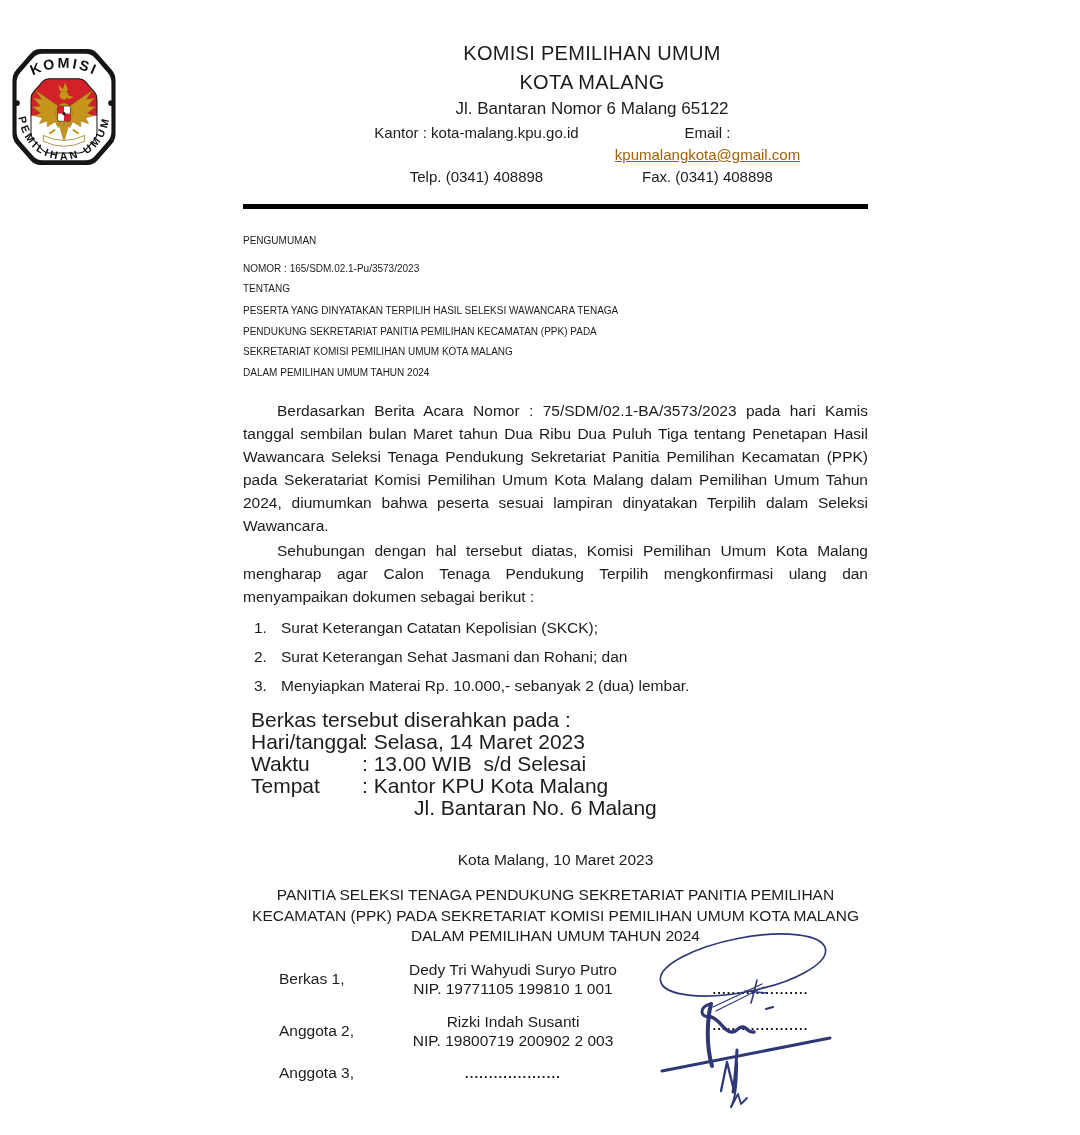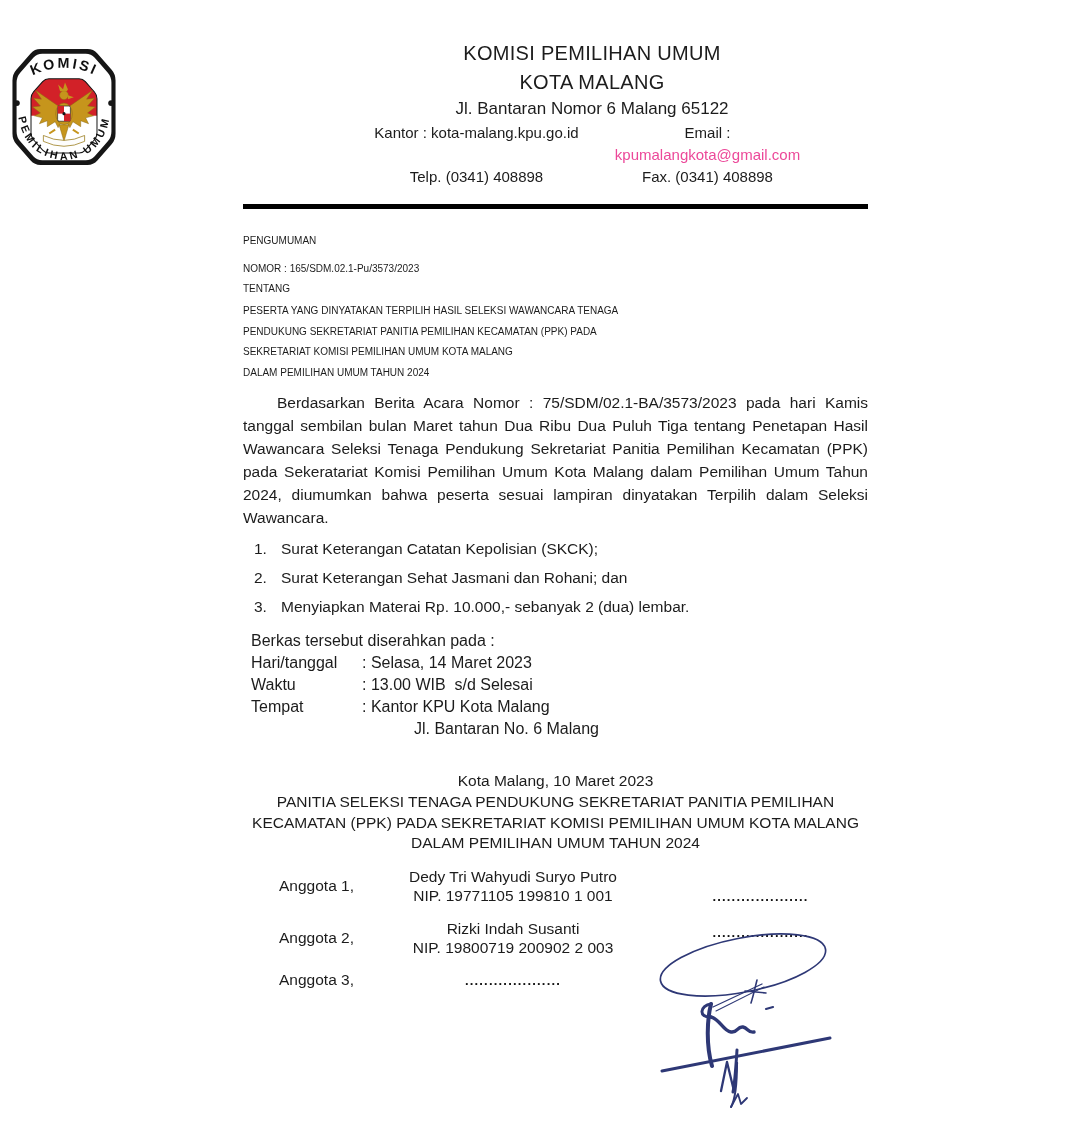--- a/index.html
+++ b/index.html
@@ -10,48 +10,48 @@
   .content { position:absolute; left:243px; top:0; width:625px; }
 
   
   .logo-wrap { position:absolute; left:10px; top:44px; width:108px; height:126px; }
   .header-text { margin-left:118px; width:462px; padding-top:38px; text-align:center; }
   .h-org1 { font-size:20px; line-height:30px; letter-spacing:0.3px; }
   .h-org2 { font-size:20px; line-height:28px; letter-spacing:0.3px; }
   .h-addr { font-size:17px; line-height:26px; }
   .contact-grid { display:grid; grid-template-columns:1fr 1fr; font-size:15px; line-height:22px; }
   .contact-grid > div { text-align:center; }
-  .email-link { color:#ec4899; cursor:pointer; }
+  .email-link { color:#a16207; text-decoration:underline; cursor:pointer; }
 
   .rule { margin-top:16px; width:625px; height:5px; background:#000; }
 
   
   .center-block { text-align:left; font-size:10px; }
   .t-peng    { margin-top:22px; line-height:20px; }
   .t-nomor   { margin-top:8px;  line-height:20px; }
   .t-tentang {  line-height:20px; }
   .t-subject { margin-top:2px;  line-height:20.5px; }
 
   
-  .para { margin-top:8px; font-size:15.5px; line-height:23px; text-align:justify; text-indent:34px; }
+  .para { margin-top:16px; font-size:15.5px; line-height:23px; text-align:justify; text-indent:34px; }
   .para.second { margin-top:2px; }
   .req-list { margin-top:8px; }
   .req-item { display:flex; font-size:15.5px; line-height:23px; margin-bottom:6px; padding-left:11px; }
   .req-num { width:27px; flex:0 0 27px; }
 
-  .submission { margin-top:12px; font-size:16px; }
+  .submission { margin-top:12px; font-size:21px; }
   .sub-intro { line-height:22px; padding-left:8px; }
   .sub-row { display:flex; line-height:22px; padding-left:8px; }
   .sub-label { width:111px; flex:0 0 111px; }
   .sub-val { white-space:pre-wrap; }
   .sub-row.cont .sub-val { padding-left:52px; }
 
   .place-date { margin-top:30px; text-align:center; font-size:15.5px; line-height:22px; }
 
-  .committee { margin-top:0; text-align:center; font-size:15.5px; line-height:20.5px; }
+  .committee { margin-top:14px; text-align:center; font-size:15.5px; line-height:20.5px; }
 
   
   .sig-block { margin-top:13px; }
   .sig-row { display:grid; grid-template-columns:130px 280px 1fr; margin-bottom:14px; }
   .sig-role { padding-left:36px; font-size:15.5px; align-self:center; }
   .sig-id { text-align:center; font-size:15.5px; line-height:19px; }
   .sig-dots-cell { text-align:center; align-self:end; }
   .dots { font-size:13px; font-weight:bold; letter-spacing:1.2px; color:#111; display:inline-block; }
   .sig-row:nth-child(2) .dots { transform:translateY(-16px); }
 
@@ -128,20 +128,21 @@
       <div class="t-tentang">TENTANG</div>
       <div class="t-subject">
         <div>PESERTA YANG DINYATAKAN TERPILIH HASIL SELEKSI WAWANCARA TENAGA</div>
         <div>PENDUKUNG SEKRETARIAT PANITIA PEMILIHAN KECAMATAN (PPK) PADA</div>
         <div>SEKRETARIAT KOMISI PEMILIHAN UMUM KOTA MALANG</div>
         <div>DALAM PEMILIHAN UMUM TAHUN 2024</div>
       </div>
     </div>
 
     <div class="para">Berdasarkan Berita Acara Nomor : 75/SDM/02.1-BA/3573/2023 pada hari Kamis tanggal sembilan bulan Maret tahun Dua Ribu Dua Puluh Tiga tentang Penetapan Hasil Wawancara Seleksi Tenaga Pendukung Sekretariat Panitia Pemilihan Kecamatan (PPK) pada Sekeratariat Komisi Pemilihan Umum Kota Malang dalam Pemilihan Umum Tahun 2024, diumumkan bahwa peserta sesuai lampiran dinyatakan Terpilih dalam Seleksi Wawancara.</div>
+    <div class="para second">Sehubungan dengan hal tersebut diatas, Komisi Pemilihan Umum Kota Malang mengharap agar Calon Tenaga Pendukung Terpilih mengkonfirmasi ulang dan menyampaikan dokumen sebagai berikut :</div>
 
     <div class="req-list">
       <div class="req-item">
         <span class="req-num">1.</span>
         <span>Surat Keterangan Catatan Kepolisian (SKCK);</span>
       </div>
       <div class="req-item">
         <span class="req-num">2.</span>
         <span>Surat Keterangan Sehat Jasmani dan Rohani; dan</span>
       </div>
@@ -174,21 +175,21 @@
     <div class="place-date">Kota Malang, 10 Maret 2023</div>
 
     <div class="committee">
       <div>PANITIA SELEKSI TENAGA PENDUKUNG SEKRETARIAT PANITIA PEMILIHAN</div>
       <div>KECAMATAN (PPK) PADA SEKRETARIAT KOMISI PEMILIHAN UMUM KOTA MALANG</div>
       <div>DALAM PEMILIHAN UMUM TAHUN 2024</div>
     </div>
 
     <div class="sig-block">
       <div class="sig-row">
-        <div class="sig-role">Anggota 1,</div>
+        <div class="sig-role">Berkas 1,</div>
         <div class="sig-id">
           <div>Dedy Tri Wahyudi Suryo Putro</div>
           <div>NIP. 19771105 199810 1 001</div>
         </div>
         <div class="sig-dots-cell"><span class="dots">....................</span></div>
       </div>
       <div class="sig-row">
         <div class="sig-role">Anggota 2,</div>
         <div class="sig-id">
           <div>Rizki Indah Susanti</div>

